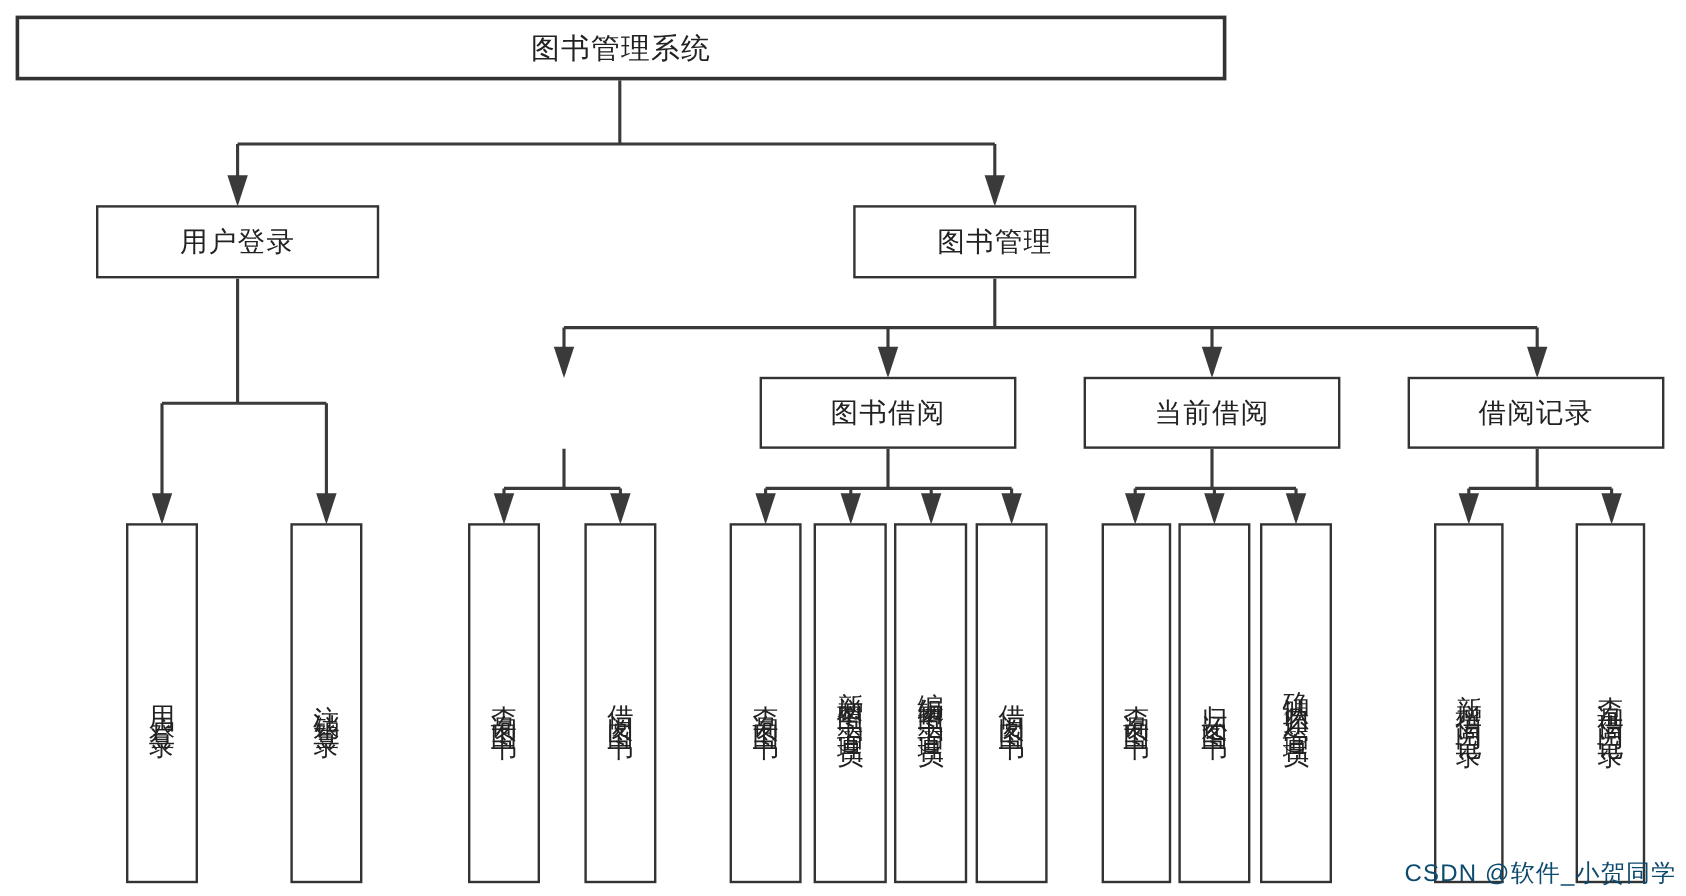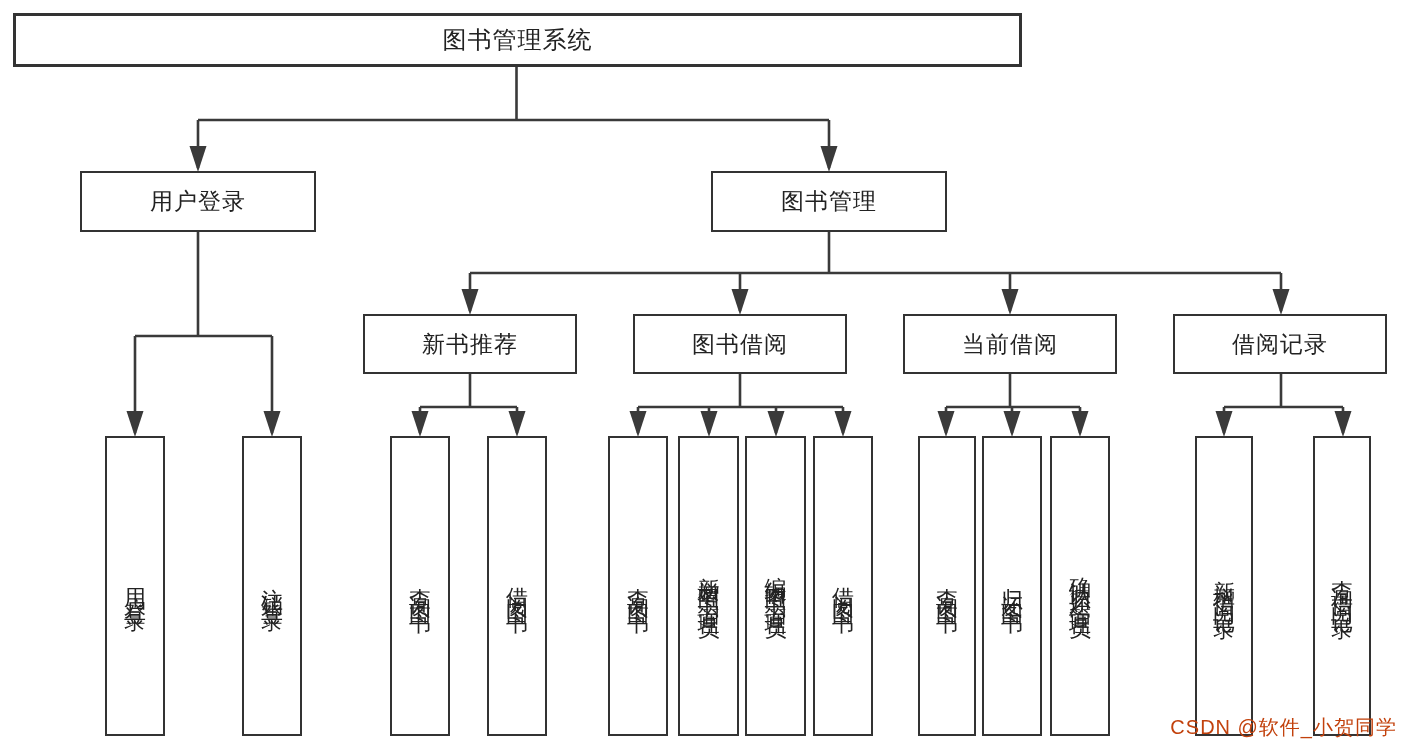--- a/index.html
+++ b/index.html
@@ -49,21 +49,21 @@
     text-orientation: mixed;
     letter-spacing: 8px;
     line-height: 1.0;
     white-space: nowrap;
   }
   .watermark {
     position: absolute;
     right: 8px;
     bottom: 6px;
     font-size: 20px;
-    color: #c2410c;
+    color: #0c4a6e;
     letter-spacing: 1px;
     white-space: nowrap;
   }
 </style>
 </head>
 <body>
 
 <div id="canvas">
 
   <svg id="connectors" viewBox="0 0 1405 747" xmlns="http://www.w3.org/2000/svg">
@@ -117,23 +117,20 @@
     <span>图书管理系统</span>
   </div>
 
   <div class="node hbox" style="left:80px; top:171px; width:236px; height:61px;">
     <span>用户登录</span>
   </div>
   <div class="node hbox" style="left:711px; top:171px; width:236px; height:61px;">
     <span>图书管理</span>
   </div>
 
-  <div class="node hbox" style="left:363px; top:314px; width:214px; height:60px;">
-    <span>新书推荐</span>
-  </div>
   <div class="node hbox" style="left:903px; top:314px; width:214px; height:60px;">
     <span>当前借阅</span>
   </div>
   <div class="node hbox" style="left:633px; top:314px; width:214px; height:60px;">
     <span>图书借阅</span>
   </div>
   <div class="node hbox" style="left:1173px; top:314px; width:214px; height:60px;">
     <span>借阅记录</span>
   </div>
 

